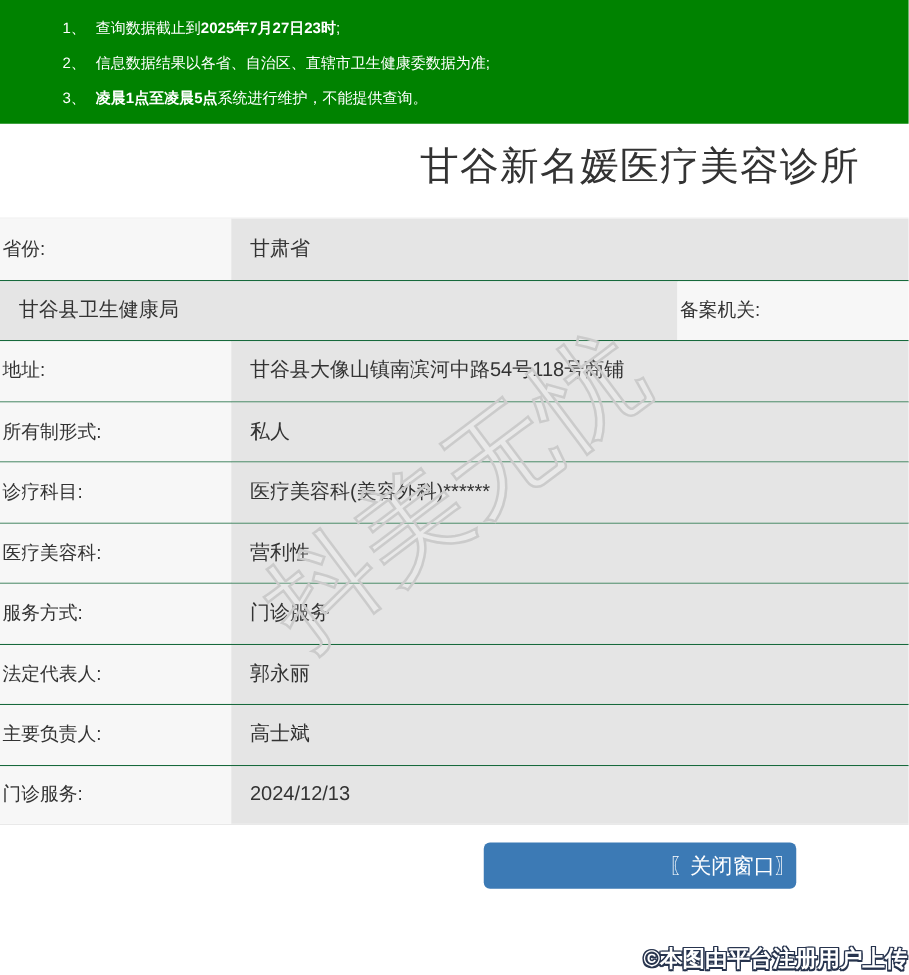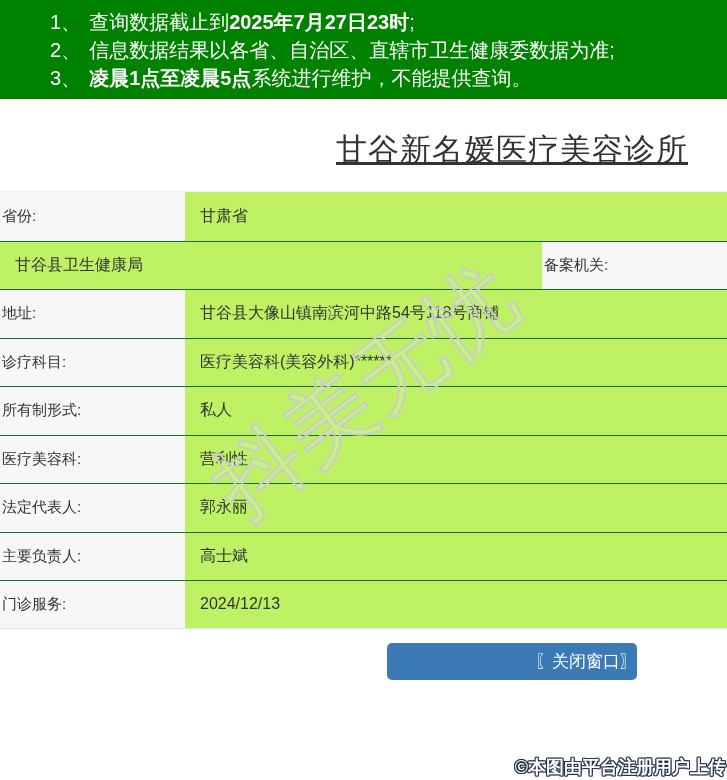--- a/index.html
+++ b/index.html
@@ -20,37 +20,36 @@
     color:var(--text-main);
     overflow:hidden;
   }
   
   .banner{
     width:727px;
     height:99px;
     background:var(--green-banner);
     color:#ffffff;
     padding:8px 0 0 50px;
-    font-size:20px;
+    font-size:12px;
     line-height:28px;
   }
   .notice{white-space:nowrap;}
   .notice .num{display:inline-block;margin-right:8px;}
   .notice b{font-weight:bold;}
   
   .title{
-    margin-top:29px;
+    margin-top:12px;
     padding-left:297px;
     text-align:center;
     font-size:31px;
     font-weight:400;
     line-height:44px;
     color:var(--text-main);
     letter-spacing:1px;
-    text-decoration:underline;
   }
   
   .info-table{
     margin-top:19px;
     width:727px;
   }
   .row{
     display:flex;
     align-items:stretch;
     height:48.5px;
@@ -62,21 +61,21 @@
   .cell.label{
     width:185px;
     background:var(--label-bg);
     padding-left:2px;
     font-size:15px;
   }
   .cell.value{
     flex:1;
     padding-left:15px;
     font-size:16px;
-    background:#bef264;
+    background:#e5e5e5;
   }
   
   .footer{
     margin-top:14px;
     padding-left:387px;
   }
   .close-btn{
     display:block;
     width:250px;
     height:37px;
@@ -145,30 +144,34 @@
     </div>
     <div class="row">
       <div class="cell value">甘谷县卫生健康局</div>
       <div class="cell label">备案机关:</div>
     </div>
     <div class="row">
       <div class="cell label">地址:</div>
       <div class="cell value">甘谷县大像山镇南滨河中路54号118号商铺</div>
     </div>
     <div class="row">
+      <div class="cell label">所有制形式:</div>
+      <div class="cell value">私人</div>
+    </div>
+    <div class="row">
       <div class="cell label">诊疗科目:</div>
       <div class="cell value">医疗美容科(美容外科)******</div>
     </div>
     <div class="row">
-      <div class="cell label">所有制形式:</div>
-      <div class="cell value">私人</div>
+      <div class="cell label">医疗美容科:</div>
+      <div class="cell value">营利性</div>
     </div>
     <div class="row">
-      <div class="cell label">医疗美容科:</div>
-      <div class="cell value">营利性</div>
+      <div class="cell label">服务方式:</div>
+      <div class="cell value">门诊服务</div>
     </div>
     <div class="row">
       <div class="cell label">法定代表人:</div>
       <div class="cell value">郭永丽</div>
     </div>
     <div class="row">
       <div class="cell label">主要负责人:</div>
       <div class="cell value">高士斌</div>
     </div>
     <div class="row">

